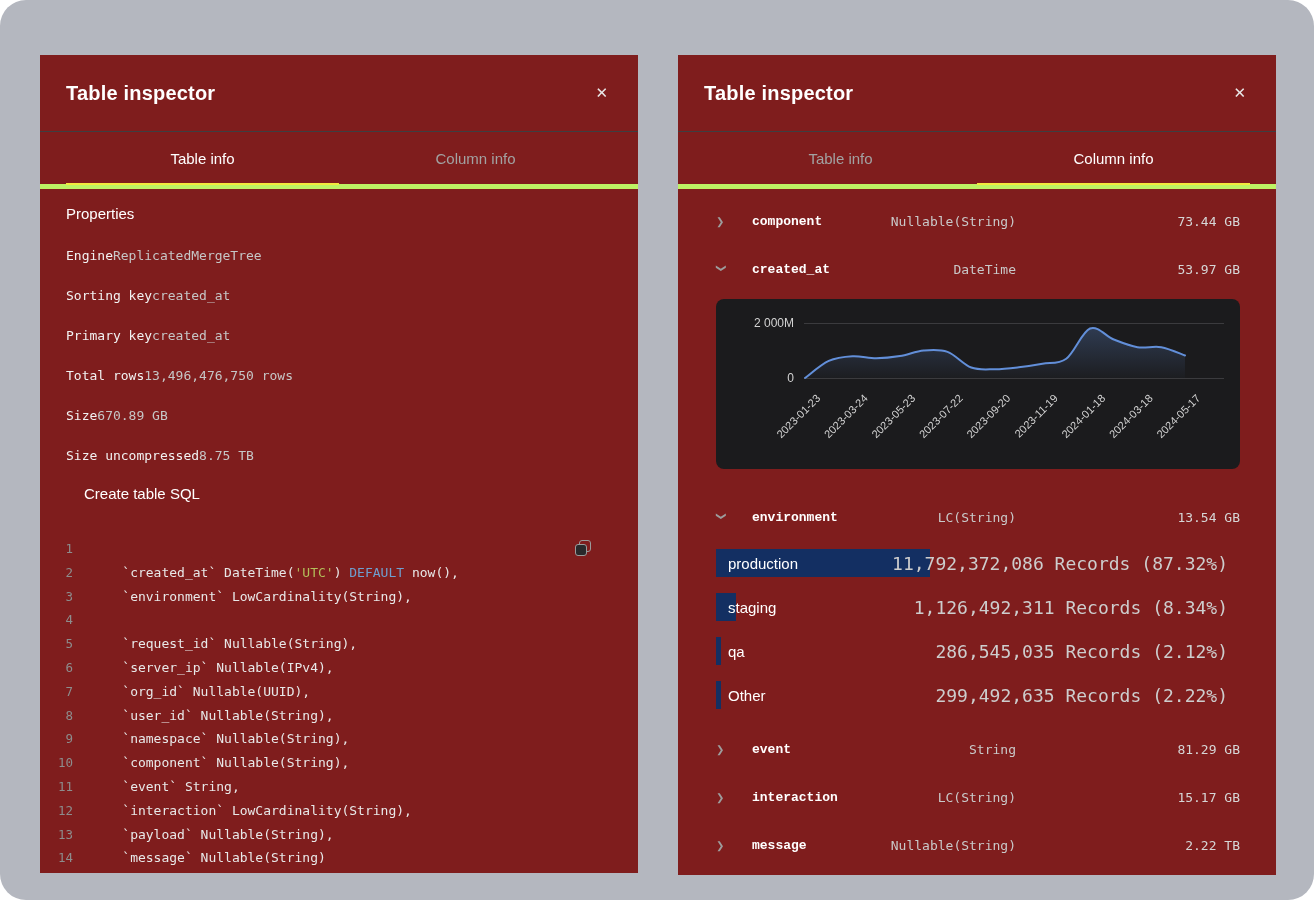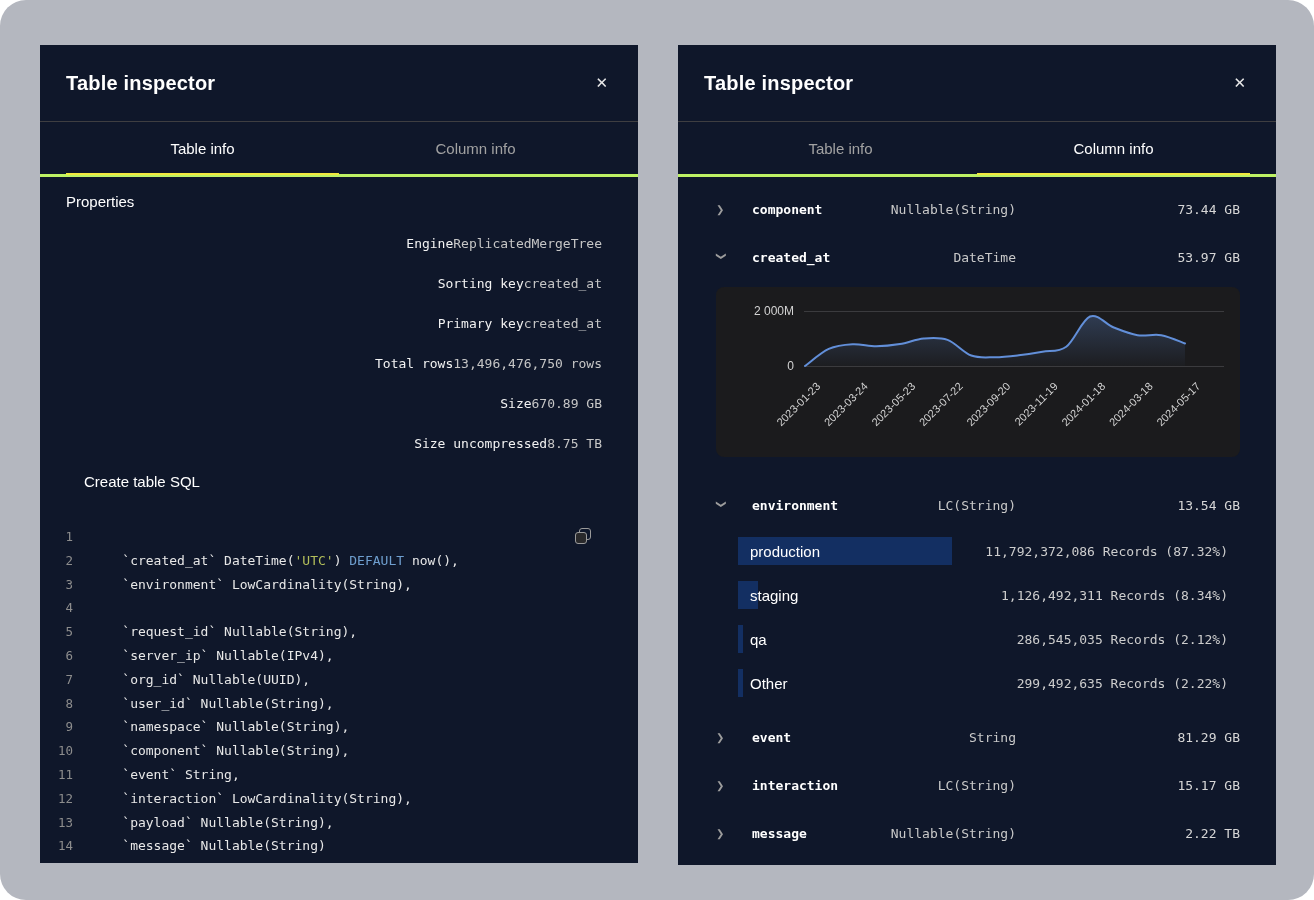--- a/index.html
+++ b/index.html
@@ -1,39 +1,39 @@
 <!DOCTYPE html>
 <html><head>
 <meta charset="utf-8">
 <style>
   html,body{margin:0;padding:0;background:#ffffff;}
   .canvas{position:relative;width:1314px;height:900px;background:#b4b7bf;border-radius:26px;
           overflow:hidden;font-family:"Liberation Sans",sans-serif;}
 
   
-  .modal{position:absolute;top:45px;width:598px;background:#0f172a;overflow:hidden;}
+  .modal{position:absolute;top:55px;width:598px;background:#7f1d1d;overflow:hidden;}
   .modal-left{left:40px;height:818px;}
   .modal-right{left:678px;height:820px;}
 
   .modal-header{height:76px;display:flex;align-items:center;justify-content:space-between;
                 padding:0 26px;border-bottom:1px solid #3e3e41;}
   .modal-title{font-size:20px;font-weight:700;color:#ffffff;margin:0;letter-spacing:.2px;}
   .close-btn{background:none;border:0;color:#e9e9e9;font-size:15px;line-height:1;cursor:pointer;
              padding:4px;font-family:"DejaVu Sans",sans-serif;}
 
-  .tabs{display:flex;height:52px;padding:0 26px;border-bottom:3px solid #bef264;}
+  .tabs{display:flex;height:52px;padding:0 26px;border-bottom:5px solid #bef264;}
   .tab{flex:1;display:flex;align-items:center;justify-content:center;color:#a2a2a2;
        font-size:15px;position:relative;cursor:pointer;}
   .tab.active{color:#ffffff;}
   .tab.active::after{content:"";position:absolute;left:0;right:0;bottom:-1px;height:2px;background:#f2e93e;}
 
   
   .section-h{font-size:15px;font-weight:400;color:#ffffff;margin:0;padding:14px 26px 10px;line-height:22px;}
   .section-h.sql-h{padding:8px 44px 0;}
-  .prop-row{display:flex;justify-content:flex-end;align-items:center;height:40px;
+  .prop-row{display:flex;justify-content:flex-start;align-items:center;height:40px;
             padding:0 36px 0 26px;font-family:"DejaVu Sans Mono",monospace;font-size:13px;}
   .p-label{color:#f2f2f2;}
   .p-value{color:#c6c6c6;}
 
   .code-wrap{position:relative;padding-top:32px;}
   .sql-line{display:flex;line-height:23.8px;height:23.8px;
             font-family:"DejaVu Sans Mono",monospace;font-size:13px;}
   .ln{width:33px;flex:none;text-align:right;color:#8d8d8d;margin-right:18px;font-size:12.5px;}
   .code-text{white-space:pre;color:#e8e8e8;}
   .tok-kw{color:#6f9fcf;}
@@ -45,32 +45,32 @@
   .sq-back{top:2px;left:5px;border-radius:3px;}
   .sq-front{top:6px;left:1px;border-radius:3px;background:#29292b;}
 
   
   .col-rows{padding-top:8px;}
   .col-row{display:flex;align-items:center;height:48px;padding:0 36px 0 38px;
            font-family:"DejaVu Sans Mono",monospace;font-size:13px;cursor:pointer;}
   .chev{width:14px;flex:none;color:#9d9d9d;font-size:10px;text-align:left;
         font-family:"DejaVu Sans",sans-serif;transform-origin:40% 50%;}
   .chev.down{transform:rotate(90deg);}
-  .c-name{color:#ffffff;font-weight:700;margin-left:22px;flex:1;}
+  .c-name{color:#ffffff;font-weight:700;margin-left:22px;flex:1;font-family:Liberation Mono, monospace;}
   .c-type{color:#c9c9c9;text-align:right;}
   .c-size{width:224px;flex:none;text-align:right;color:#d6d6d6;}
 
   .chart-card{margin:6px 36px 24px 38px;height:170px;background:#1b1b1d;border-radius:8px;position:relative;overflow:hidden;}
   .chart-card svg{position:absolute;left:0;top:0;}
 
-  .bars-group{margin-bottom:8px;padding-left:22px;}
+  .bars-group{margin-bottom:8px;}
   .bar-row{position:relative;display:flex;align-items:center;height:44px;margin-left:38px;padding-right:48px;}
   .bar{position:absolute;left:0;top:8px;height:28px;background:#132f62;}
   .b-label{position:relative;margin-left:12px;color:#ffffff;font-size:15px;}
-  .b-stat{margin-left:auto;position:relative;font-family:"DejaVu Sans Mono",monospace;font-size:13px;color:#cdcdcd;}
+  .b-stat{margin-left:auto;position:relative;font-family:"DejaVu Sans Mono",monospace;font-size:18px;color:#cdcdcd;}
 </style>
 </head>
 <body>
 
 <div class="canvas">
 
   <section class="modal modal-left">
     <header class="modal-header">
       <h1 class="modal-title">Table inspector</h1>
       <button class="close-btn">✕</button>

